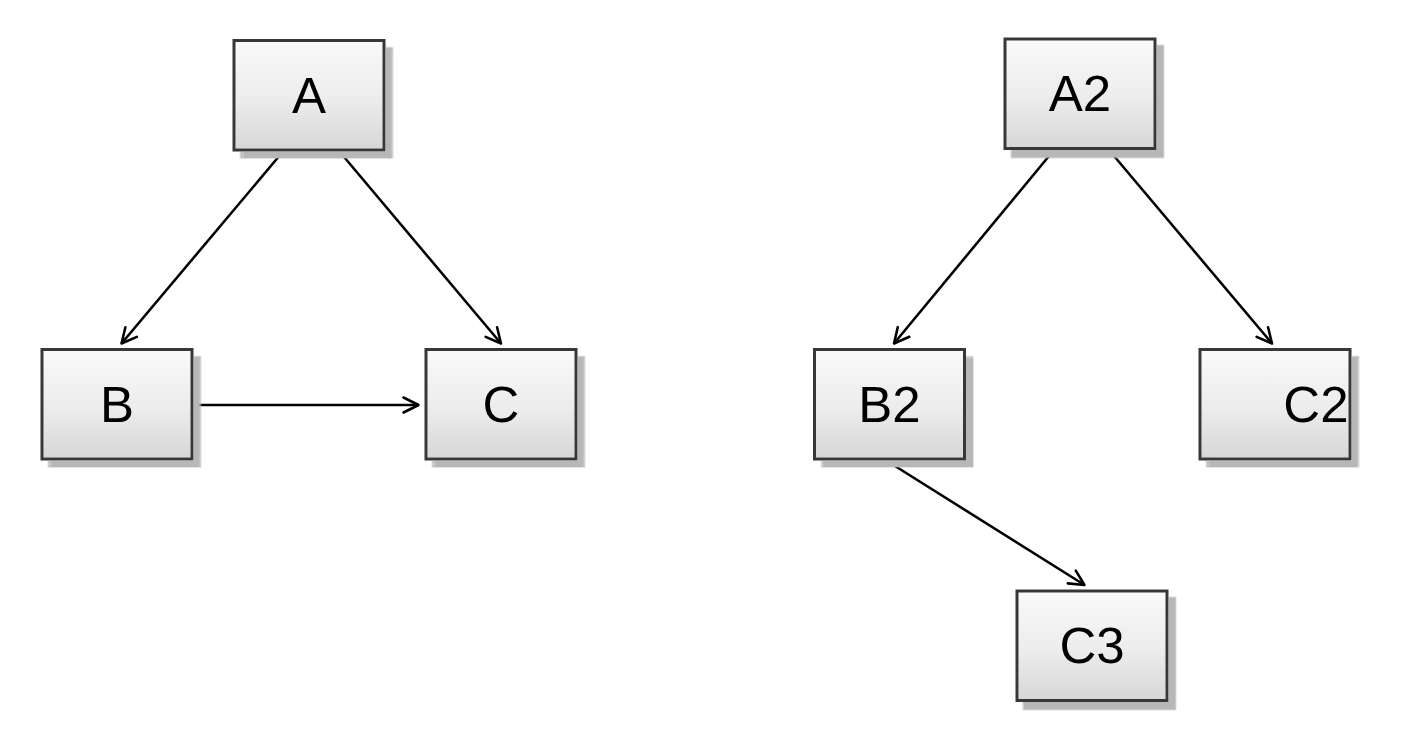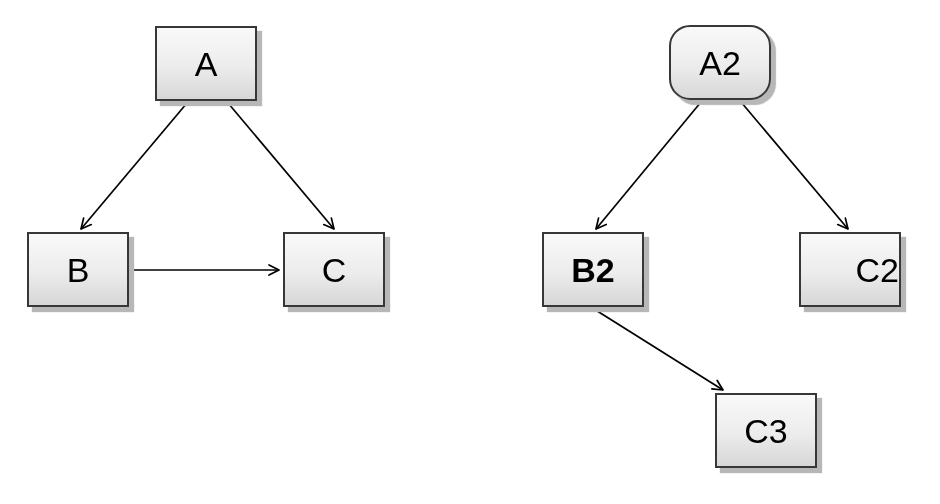--- a/index.html
+++ b/index.html
@@ -39,24 +39,24 @@
     font-size: 34px;
     line-height: 1;
     color: #000000;
     letter-spacing: 0px;
     user-select: none;
   }
   
   .node-a  { left: 155px; top: 26px;  }
   .node-b  { left: 27px;  top: 232px; }
   .node-c  { left: 283px; top: 232px; }
-  .node-a2 { left: 669px; top: 25px; border-radius: 21px;  }
-  .node-b2 { left: 542px; top: 232px; font-weight: bold; }
+  .node-a2 { left: 669px; top: 25px;  }
+  .node-b2 { left: 542px; top: 232px; }
   .node-c2 { left: 799px; top: 232px; justify-content: flex-end; }
-  .node-c3 { left: 715px; top: 393px; }
+  .node-c3 { left: 677px; top: 393px; }
 </style>
 </head>
 <body>
 
 <div class="canvas">
 
   <svg class="edges-layer" viewBox="0 0 940 504" xmlns="http://www.w3.org/2000/svg">
     <defs>
       <marker id="arrowOpen" markerUnits="userSpaceOnUse" markerWidth="16" markerHeight="14" viewBox="0 0 16 14" refX="13" refY="7" orient="auto">
         <path d="M3,2 L13,7 L3,12" fill="none" stroke="#000000" stroke-width="1.7" stroke-linecap="round" stroke-linejoin="round"></path>

